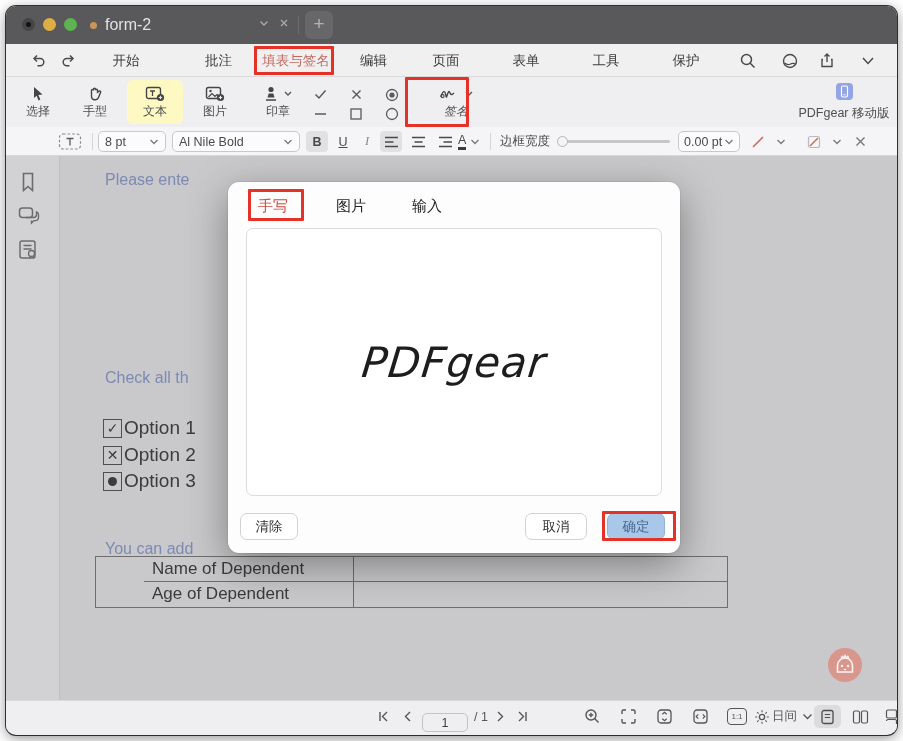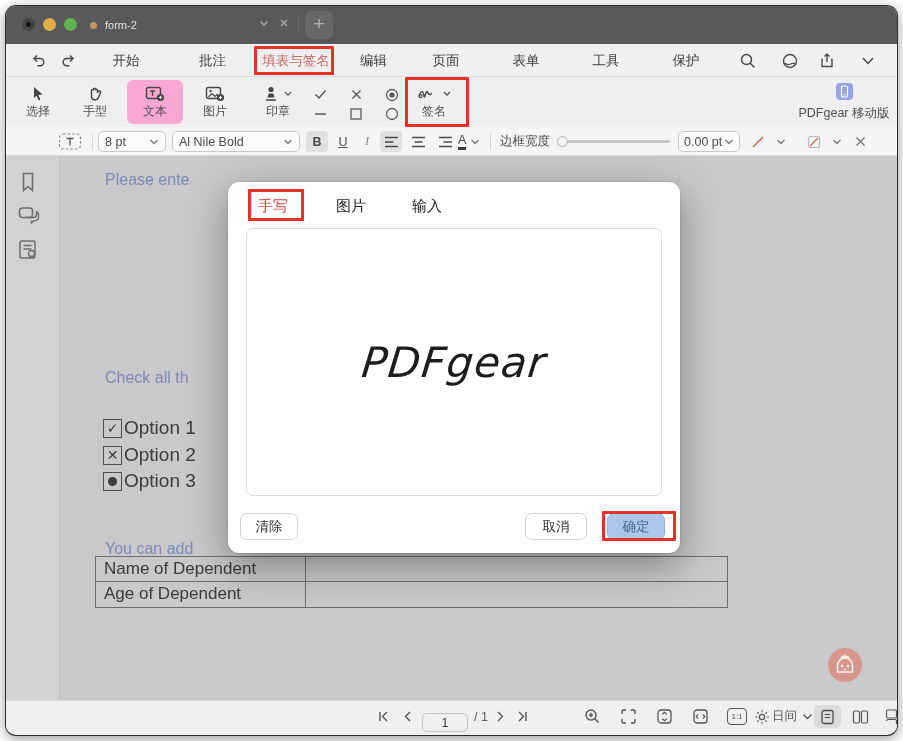--- a/index.html
+++ b/index.html
@@ -8,36 +8,36 @@
             overflow:hidden; background:#efeef0; box-shadow:0 0 0 1px rgba(20,20,20,.85), 0 3px 14px rgba(0,0,0,.45); }
 
   
   .titlebar { position:relative; height:38px; background:#59585a; }
   .lights { position:absolute; left:16px; top:12px; display:flex; gap:8px; }
   .light { width:13px; height:13px; border-radius:50%; }
   .light.close { background:#454545; position:relative; }
   .light.close::after { content:""; position:absolute; left:4px; top:4px; width:5px; height:5px; border-radius:50%; background:#141414; }
   .light.min { background:#dfae43; }
   .light.max { background:#5db252; }
-  .tab { position:absolute; left:84px; top:0; height:38px; width:212px; display:flex; align-items:center; color:#e3e2e3; font-size:11px;text-align:center; }
+  .tab { position:absolute; left:84px; top:0; height:38px; width:212px; display:flex; align-items:center; color:#e3e2e3; font-size:16px;text-align:center; }
   .tabdot { width:7px; height:7px; border-radius:50%; background:#c8965a; margin-right:8px; }
   .tabctrl { position:absolute; top:11px; color:#a9a8aa; }
   .tabsep { position:absolute; left:292px; top:10px; width:1px; height:18px; background:#6c6b6d; }
   .newtab { position:absolute; left:299px; top:5px; width:28px; height:28px; border-radius:6px; background:#676669; color:#b3b2b4; font-size:19px; text-align:center; line-height:26px; }
 
   
   .menubar { position:relative; height:33px; background:#f1f0f1; border-bottom:1px solid #dad9db; }
   .mi { position:absolute; top:0; height:33px; line-height:33px; text-align:center; font-size:13.5px; color:#3d3d3d; cursor:default; }
   .mi.active { color:#c4685f; }
   .mb-icon { position:absolute; top:8px; color:#4a4a4a; }
 
   
   .toolbar { position:relative; height:50px; background:#efeef0; }
   .tool { position:absolute; top:3px; width:56px; height:44px; text-align:center; border-radius:6px; }
-  .tool.selected { background:#f9a8d4; }
+  .tool.selected { background:#fef9c3; }
   .tool .ticon { height:22px; padding-top:5px; color:#4e4e4e; }
   .tool .tlabel { font-size:12px; color:#4f4f4f; margin-top:1px; }
   .fieldgrid { position:absolute; left:296px; top:8px; display:grid; grid-template-columns:36px 36px 36px; grid-auto-rows:19px; color:#5a5a5a; }
   .fieldgrid span { display:flex; align-items:center; justify-content:center; }
   .apps { position:absolute; top:6px; text-align:center; font-size:12.5px; color:#4f4f4f; }
   .appicon { width:20px; height:16px; border-radius:4px; margin:0 auto 5px; position:relative; }
 
   
   .formatbar { position:relative; height:29px; background:#f5f4f6; border-bottom:1px solid #d8d7d9; font-size:12.5px; color:#4a4a4a; }
   .fb { position:absolute; top:4px; height:21px; display:flex; align-items:center; }
@@ -50,21 +50,21 @@
   
   .main { position:relative; height:544px; display:flex; }
   .sidebar { width:54px; background:#d2d1d3; border-right:1px solid #c0bfc1; position:relative; }
   .sbicon { position:absolute; left:11px; color:#6c6c6c; }
   .viewport { position:relative; flex:1; background:#c9c8ca; overflow:hidden; }
   .docblue { position:absolute; color:#7c8ab4; font-size:16px; }
   .optrow { position:absolute; display:flex; align-items:center; height:24px; }
   .optbox { width:19px; height:19px; border:1.5px solid #4f4f4f; display:flex; align-items:center; justify-content:center; color:#3c3c3c; font-size:14px; }
   .optbox .dot { width:9px; height:9px; border-radius:50%; background:#3c3c3c; display:block; }
   .optlabel { font-size:19px; color:#3c3c3c; margin-left:2px; }
-  .doctable { position:absolute; left:35px; top:400px; width:633px; border:1px solid #6e6e6e; }
+  .doctable { position:absolute; left:35px; top:400px; width:633px; border:1px solid #6e6e6e;padding-left:48px; }
   .doctable .tr { display:flex; height:25px; border-bottom:1px solid #6e6e6e; }
   .doctable .tr:last-child { border-bottom:none; }
   .doctable .td1 { width:210px; border-right:1px solid #6e6e6e; font-size:17px; color:#3b3b3b; padding:2px 0 0 8px; }
   .doctable .td2 { flex:1; }
 
   
   .dialog { position:absolute; left:168px; top:26px; width:452px; height:371px; background:#fdfdfd; border-radius:11px;
             box-shadow:0 12px 40px rgba(0,0,0,.38), 0 0 0 1px rgba(0,0,0,.06); z-index:40; }
   .dtab { position:absolute; top:13px; height:22px; line-height:22px; font-size:15px; color:#1f1f1f; }
   .dtab.active { color:#cf4a3f; }
@@ -124,21 +124,21 @@
           <path d="M7 3.5 L4 6.5 L7 9.5" fill="none" stroke="#4a4a4a" stroke-width="1.5"></path>
         </svg>
     </span>
     <span class="mb-icon" style="left:54px;">
       <svg width="17" height="17" viewBox="0 0 17 17">
           <path d="M13 6.5 H6.8 a3.6 3.6 0 0 0 0 7.2 H9.5" fill="none" stroke="#4a4a4a" stroke-width="1.5"></path>
           <path d="M10 3.5 L13 6.5 L10 9.5" fill="none" stroke="#4a4a4a" stroke-width="1.5"></path>
         </svg>
     </span>
     <span class="mi" style="left:80px;width:80px;">开始</span>
-    <span class="mi" style="left:164px;width:85px;">批注</span>
+    <span class="mi" style="left:170px;width:85px;">批注</span>
     <span class="mi active" style="left:245px;width:90px;">填表与签名</span>
     <span class="mi" style="left:335px;width:65px;">编辑</span>
     <span class="mi" style="left:400px;width:80px;">页面</span>
     <span class="mi" style="left:480px;width:80px;">表单</span>
     <span class="mi" style="left:560px;width:80px;">工具</span>
     <span class="mi" style="left:640px;width:80px;">保护</span>
     <span class="mb-icon" style="left:733px;">
       <svg width="18" height="18" viewBox="0 0 18 18">
           <circle cx="7.5" cy="7.5" r="5" fill="none" stroke="#4a4a4a" stroke-width="1.5"></circle>
           <path d="M11.2 11.2 L15.5 15.5" stroke="#4a4a4a" stroke-width="1.5"></path>
@@ -244,21 +244,21 @@
             <rect x="1" y="1" width="10" height="10" fill="none" stroke="#5a5a5a" stroke-width="1.3"></rect>
           </svg>
         </span>
       <span>
           <svg width="14" height="14" viewBox="0 0 14 14">
             <circle cx="7" cy="7" r="5.5" fill="none" stroke="#5a5a5a" stroke-width="1.3"></circle>
           </svg>
         </span>
     </div>
 
-    <div class="tool" style="left:400px;">
+    <div class="tool" style="left:422px;font-style:italic;">
       <div class="ticon" style="display:flex;justify-content:center;gap:3px;">
         <svg width="22" height="18" viewBox="0 0 22 18">
             <path d="M2 12 c2-7 4-7 5-1 c0.8 5 2-9 4-3 c1 3 3 1 4 0" fill="none" stroke="#454545" stroke-width="1.4"></path>
             <circle cx="3.5" cy="11" r="1.6" fill="none" stroke="#454545" stroke-width="1.1"></circle>
           </svg>
         <svg width="10" height="18" viewBox="0 0 10 18">
             <path d="M2 7 L5 10 L8 7" fill="none" stroke="#555" stroke-width="1.3"></path>
           </svg>
       </div>
       <div class="tlabel">签名</div>

